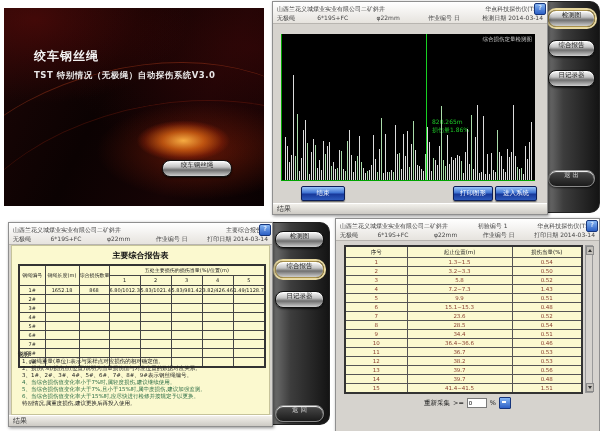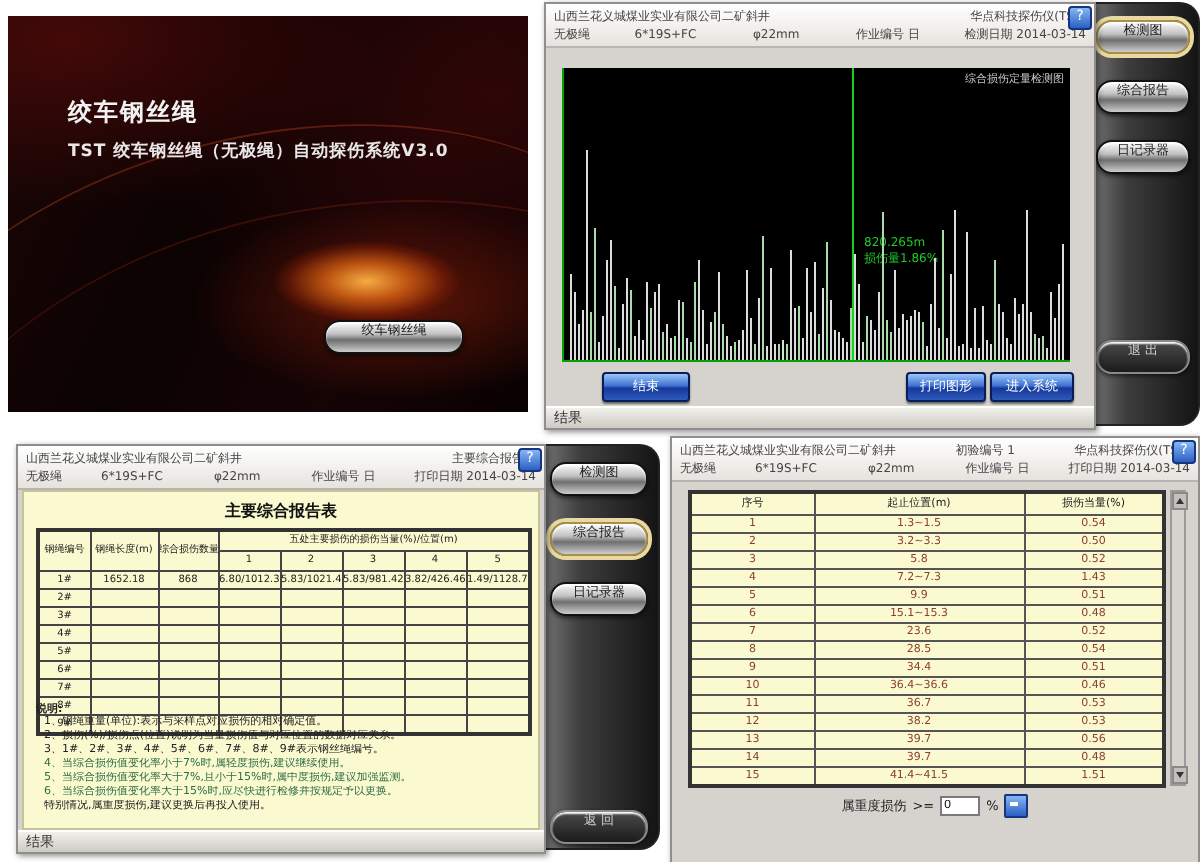--- a/index.html
+++ b/index.html
@@ -81,21 +81,21 @@
   .br-btnrow{position:absolute;left:0;right:0;top:193px;height:13px}
 </style>
 </head>
 <body>
 
 <div id="splash">
   <div class="streak" style="width:420px;height:260px;left:-80px;top:60px;transform:rotate(-14deg)"></div>
   <div class="streak" style="width:460px;height:300px;left:-60px;top:95px;transform:rotate(-10deg);border-top-color:rgba(200,50,25,.22)"></div>
   <div class="streak" style="width:380px;height:220px;left:40px;top:-140px;transform:rotate(12deg);border-top-color:rgba(150,30,20,.25)"></div>
   <div class="sp-welcome">绞车钢丝绳</div>
-  <div class="sp-title">TST 绞车钢丝绳（无极绳）自动探伤系统V3.0</div>
+  <div class="sp-title">TST 特别情况（无极绳）自动探伤系统V3.0</div>
   <div class="sp-enter">
     <div class="pill">
         <span>绞车钢丝绳</span>
       </div>
   </div>
 </div>
 
 <div id="trpanel">
   <div class="strip">
     <div class="pill active" style="left:4px;right:4px;top:8px">
@@ -543,19 +543,19 @@
           <td>41.4~41.5</td>
           <td>1.51</td>
         </tr>
       </tbody>
   </table>
   <div class="vscroll">
     <div class="varrow up"></div>
     <div class="varrow down"></div>
   </div>
   <div class="filter">
-    <span>属重度损伤</span>
+    <span>重新采集</span>
     <span>&gt;=</span>
     <input value="0" style="">
     <span>%</span>
     <span class="applybtn"></span>
   </div>
 </div>
 
 </body></html>

